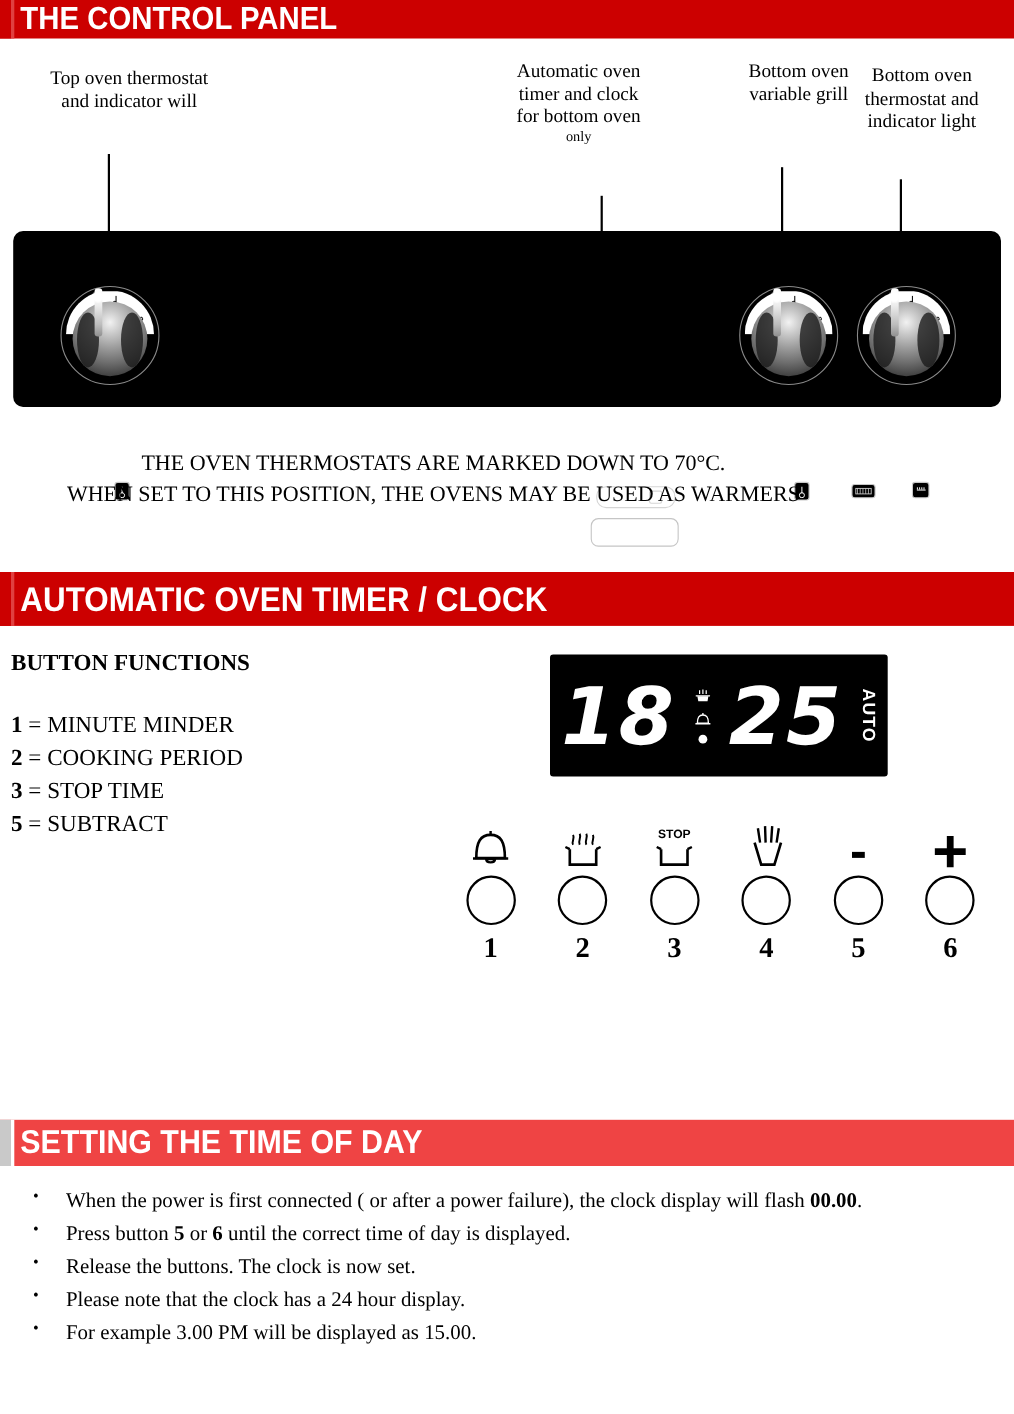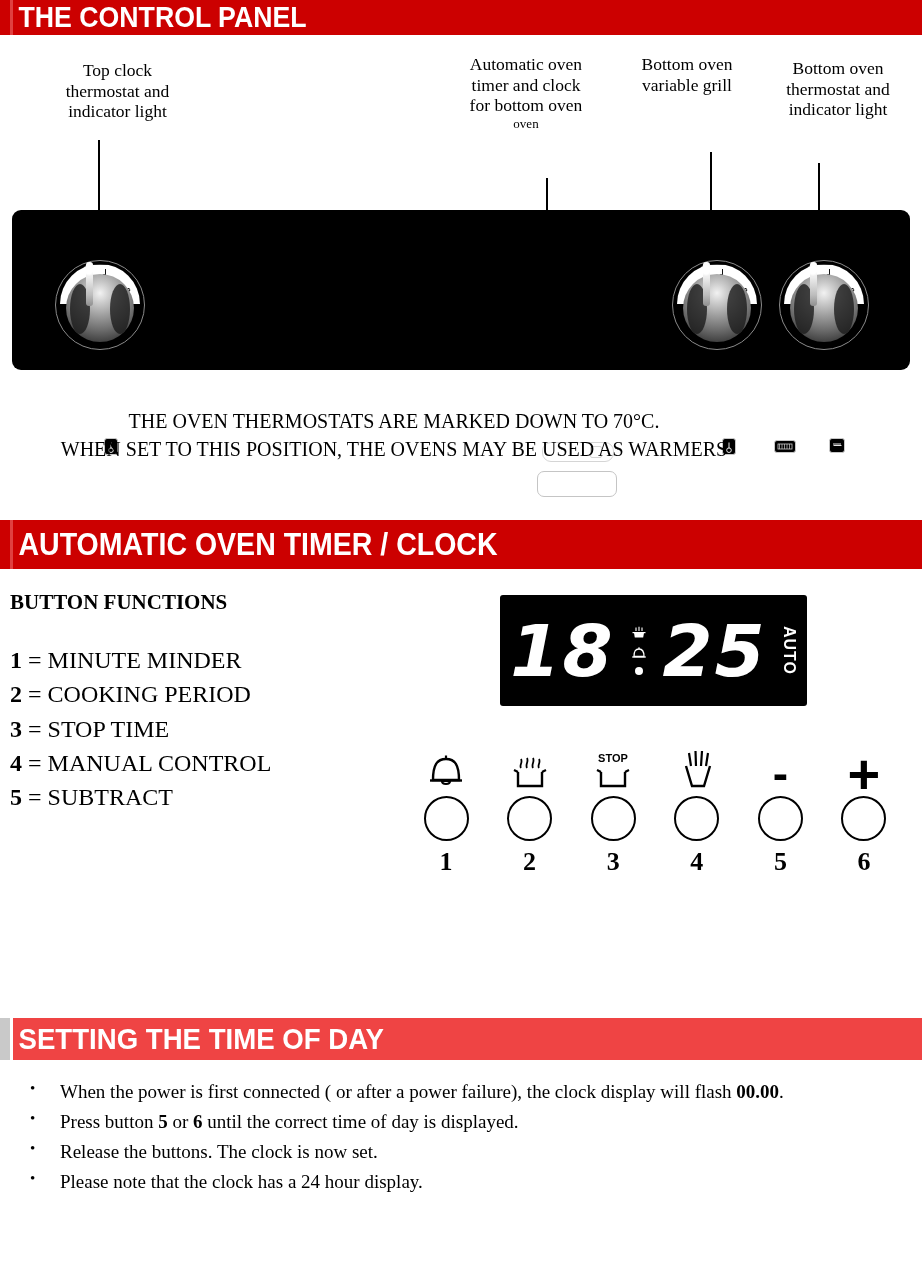--- a/index.html
+++ b/index.html
@@ -66,21 +66,21 @@
     position: absolute;
     text-align: center;
     font-size: 17.5px;
     line-height: 1.18;
     color: #000000;
   }
   .callout .small { font-size: 13px; display: block; }
 
   #callout-top-thermostat { left: 45px;  top: 60px;  width: 145px; }
   #callout-timer-clock    { left: 462px; top: 54px;  width: 128px; }
-  #callout-grill          { left: 641px; top: 54px;  width: 92px;  }
+  #callout-grill          { left: 680px; top: 54px;  width: 92px;  }
   #callout-bottom-thermo  { left: 768px; top: 58px;  width: 140px; }
 
   
   .leader {
     position: absolute;
     width: 1.6px;
     background: #000000;
   }
   #leader-1 { left: 98px;  top: 140px; height: 70px; }
   #leader-2 { left: 546px; top: 178px; height: 32px; }
@@ -328,21 +328,21 @@
     left: 10px;
     top: 590px;
     width: 330px;
   }
   #button-functions .bf-title {
     font-weight: bold;
     font-size: 21px;
     margin-bottom: 28px;
   }
   #button-functions .bf-row {
-    font-size: 24px;
+    font-size: 21px;
     line-height: 1.43;
     white-space: nowrap;
   }
   #button-functions .bf-num { font-weight: bold; }
 
   
   #lcd-display {
     position: absolute;
     left: 500px;
     top: 595px;
@@ -464,25 +464,25 @@
 </head>
 <body>
 
 <div class="bar bar-red" id="bar-control-panel">
   <div class="bar-edge"></div>
   <div class="bar-gap"></div>
   <div class="bar-text">THE CONTROL PANEL</div>
 </div>
 
 <div class="callout" id="callout-top-thermostat">
-  <span>Top clock thermostat and indicator light</span>
+  <span>Top oven thermostat and indicator will</span>
 </div>
 <div class="callout" id="callout-timer-clock">
   <span>Automatic oven timer and clock for bottom oven</span>
-  <span class="small">oven</span>
+  <span class="small">only</span>
 </div>
 <div class="callout" id="callout-grill">
   <span>Bottom oven variable grill</span>
 </div>
 <div class="callout" id="callout-bottom-thermo">
   <span>Bottom oven thermostat and indicator light</span>
 </div>
 
 <div class="leader" id="leader-1"></div>
 <div class="leader" id="leader-2"></div>
@@ -647,23 +647,20 @@
   <div class="bf-title">BUTTON FUNCTIONS</div>
 
   <div class="bf-row">
     <span class="bf-num">1</span><span> = </span><span>MINUTE MINDER</span>
   </div>
   <div class="bf-row">
     <span class="bf-num">2</span><span> = </span><span>COOKING PERIOD</span>
   </div>
   <div class="bf-row">
     <span class="bf-num">3</span><span> = </span><span>STOP TIME</span>
-  </div>
-  <div class="bf-row">
-    <span class="bf-num">4</span><span> = </span><span>MANUAL CONTROL</span>
   </div>
   <div class="bf-row">
     <span class="bf-num">5</span><span> = </span><span>SUBTRACT</span>
   </div>
 </div>
 
 <div id="lcd-display">
   <div class="lcd-inner">
     <span class="lcd-digits">18</span>
     <span class="lcd-mid">
@@ -759,13 +756,14 @@
   <div class="bar-edge"></div>
   <div class="bar-gap"></div>
   <div class="bar-text">SETTING THE TIME OF DAY</div>
 </div>
 
 <div id="time-of-day-list">
   <div class="tod-item">When the power is first connected ( or after a power failure), the clock display will flash <b>00.00</b>.</div>
   <div class="tod-item">Press button <b>5</b> or <b>6</b> until the correct time of day is displayed.</div>
   <div class="tod-item">Release the buttons. The clock is now set.</div>
   <div class="tod-item">Please note that the clock has a 24 hour display.</div>
+  <div class="tod-item">For example 3.00 PM will be displayed as 15.00.</div>
 </div>
 
 </body></html>

